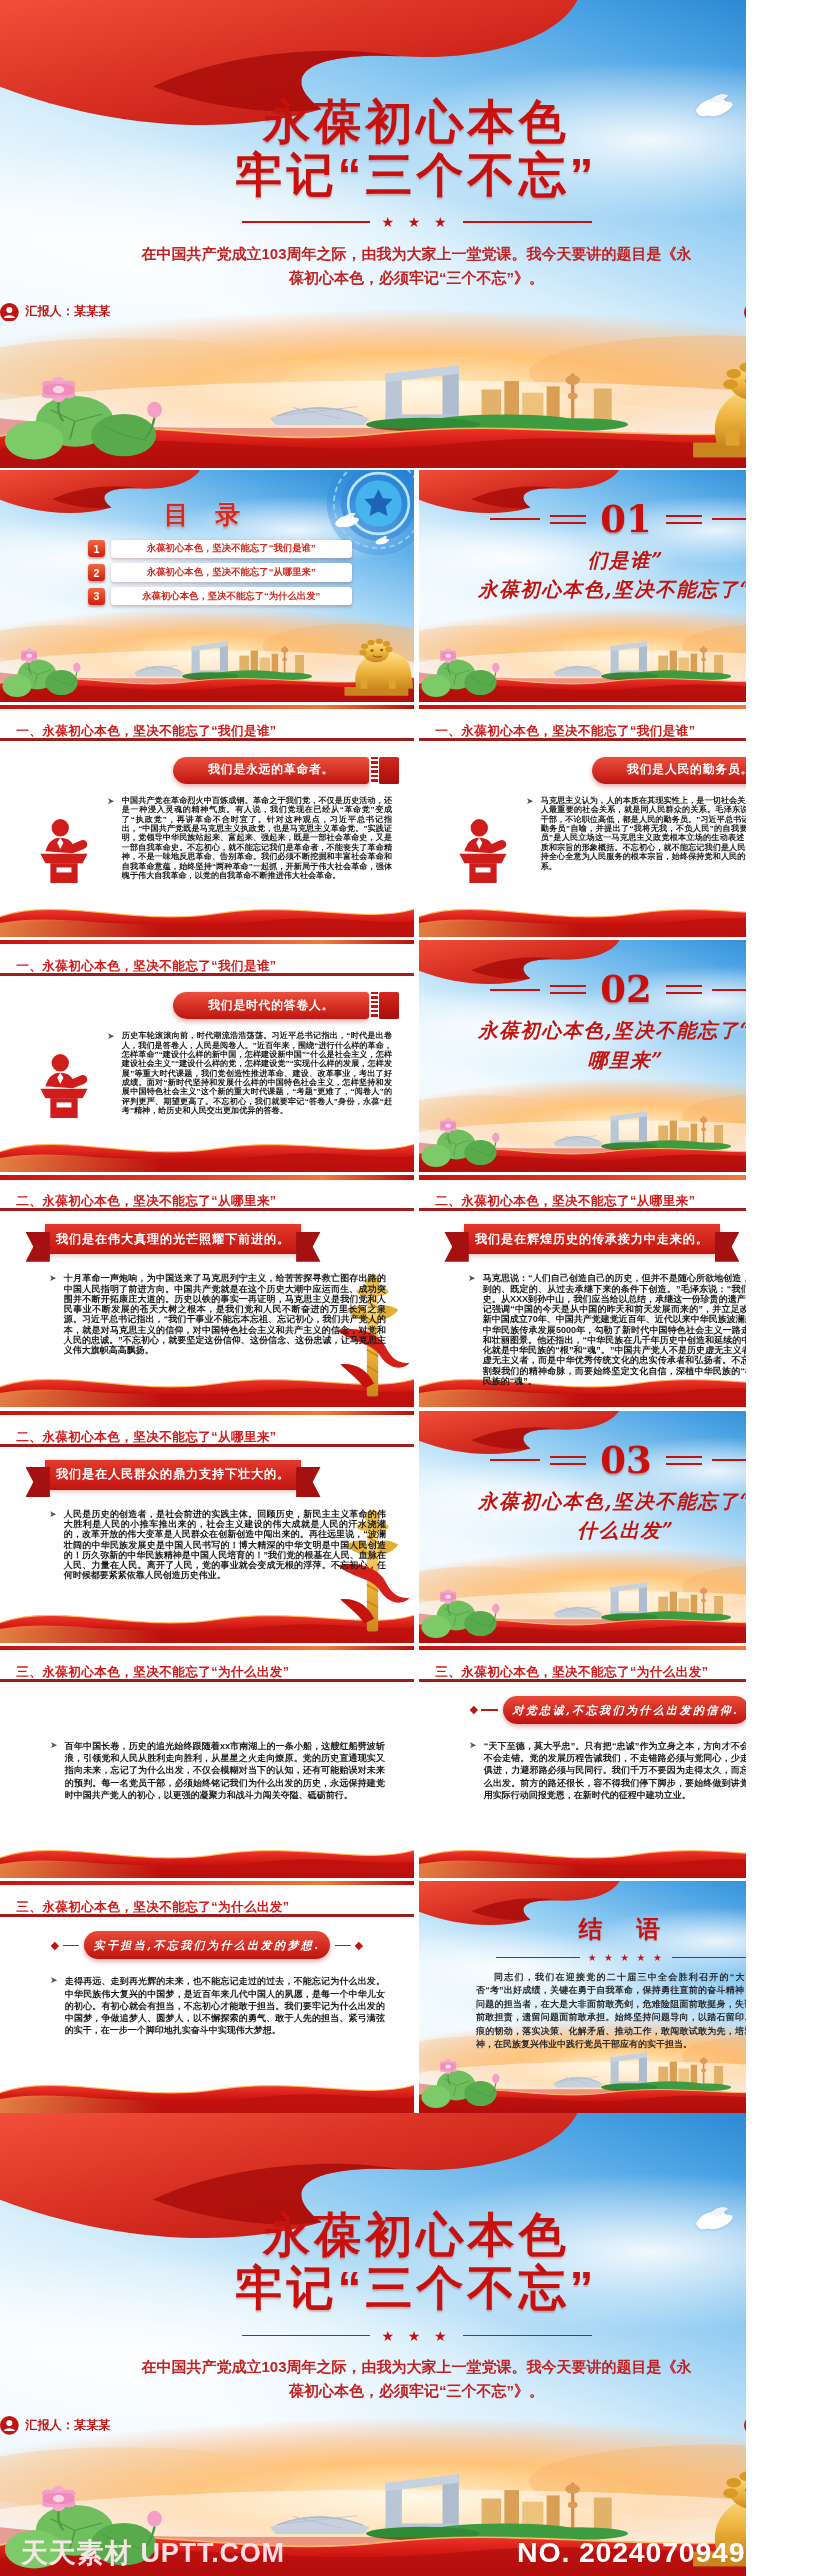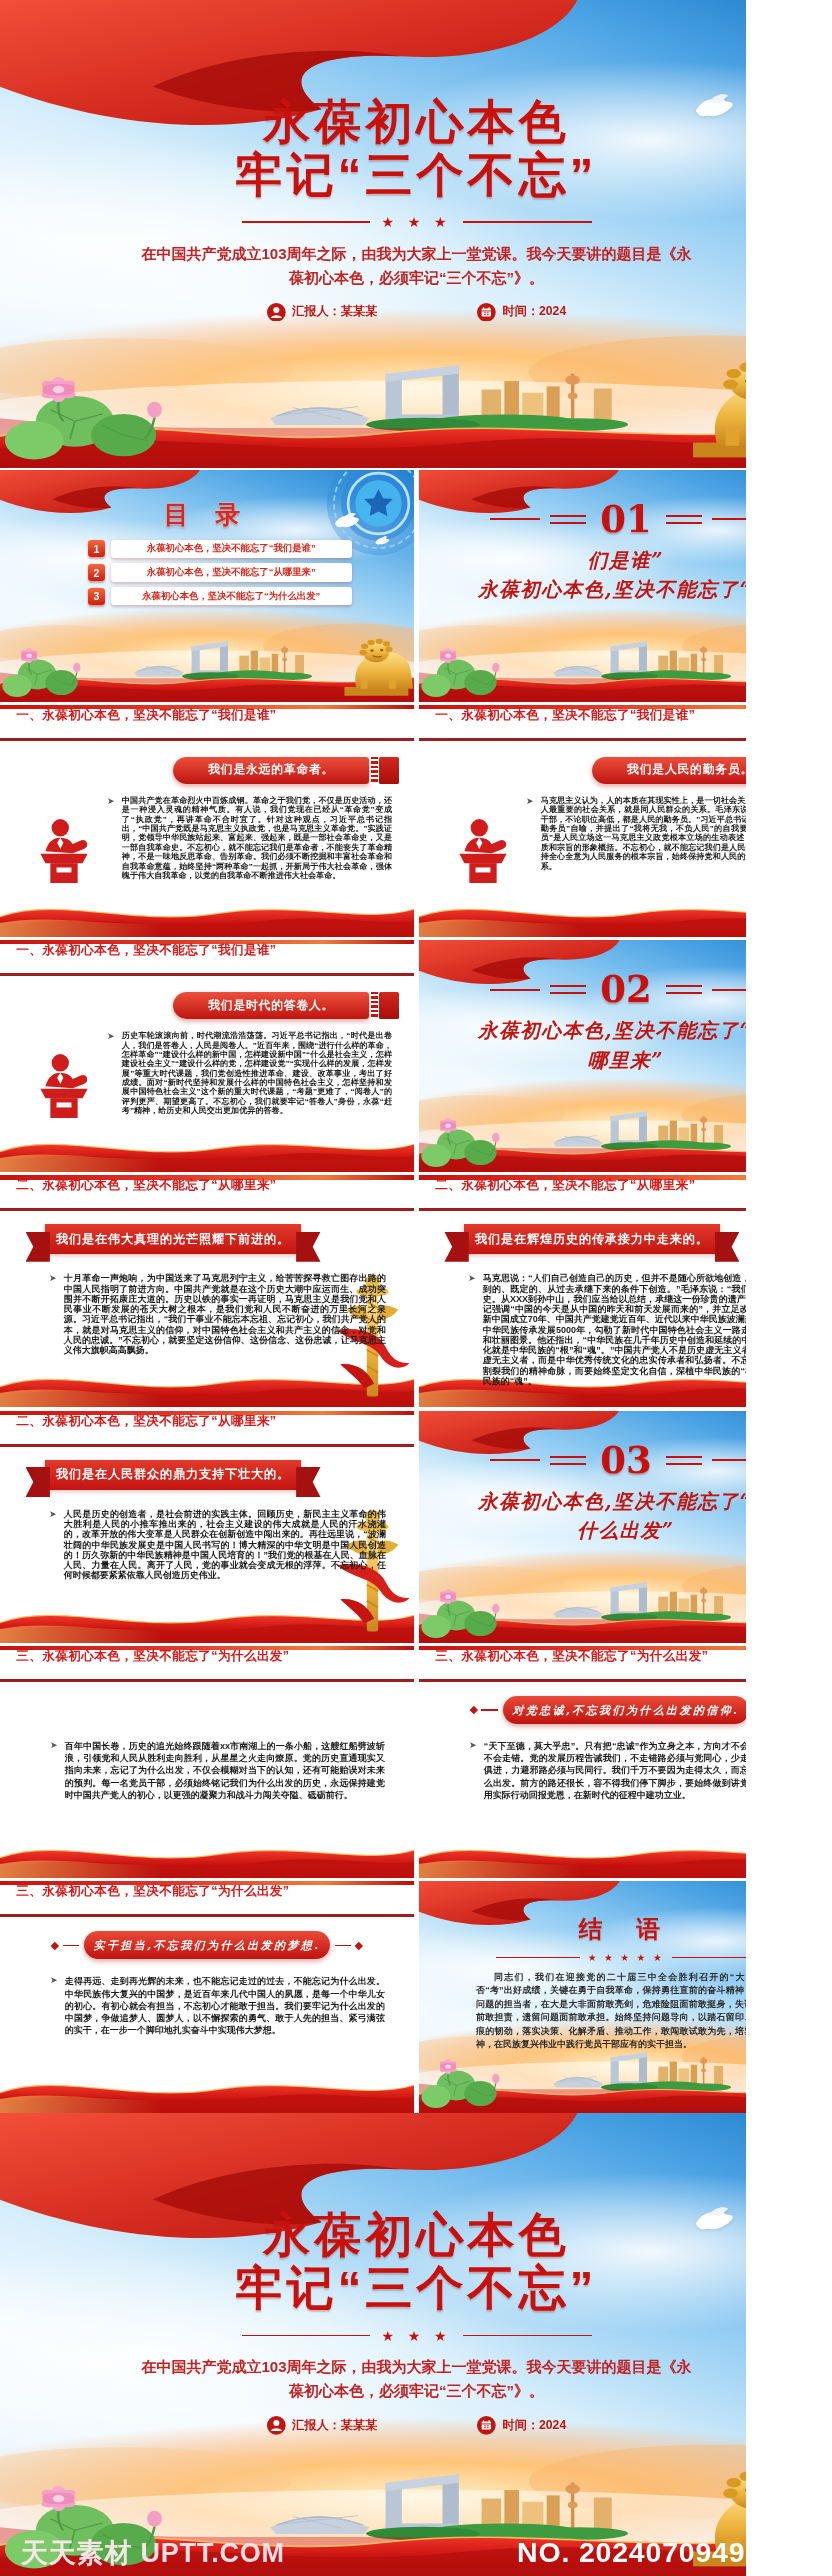--- a/index.html
+++ b/index.html
@@ -19,21 +19,21 @@
   .hero .dove1 { position:absolute; right:96px; top:91px; width:47px; height:33px; filter:drop-shadow(0 1.6px 1.6px rgba(80,120,160,.25)); }
   .hero .dove2 { position:absolute; right:46px; top:137px; width:26px; height:18px; }
   .hero-title { position:relative; text-align:center; padding-top:96px; color:#c8100d;
     font-weight:900; font-size:47px; line-height:1.12; letter-spacing:4.1px;
     text-shadow:0 1.6px 1.6px rgba(140,10,5,.25); z-index:3; }
   .hero-divider { position:relative; width:350px; margin:13px auto 0; display:flex; align-items:center; gap:11.4px; z-index:3; }
   .hero-divider .line { flex:1; height:1.6px; background:#c8100d; }
   .hero-divider .stars { color:#c8100d; font-size:14px; letter-spacing:4.9px; white-space:nowrap; }
   .hero-desc { position:relative; width:553px; margin:11.4px auto 0; text-align:center;
     color:#c32222; font-size:15px; font-weight:600; line-height:1.6; z-index:3; }
-  .hero-badges { position:relative; margin-top:13px; display:flex; justify-content:center; gap:100px; z-index:3; }
+  .hero-badges { position:relative; margin-top:13px; display:flex; justify-content:space-between; gap:100px; z-index:3; }
   .badge { display:flex; align-items:center; gap:6.5px; color:#c01511; font-size:12.2px; font-weight:700; }
   .badge svg { width:18.7px; height:18.7px; }
   .hero .scenery { position:absolute; left:0; bottom:0; width:833px; height:159px; z-index:2; }
 
   
   .footer { position:absolute; left:0; right:0; bottom:6.5px; z-index:9;
     display:flex; justify-content:space-between; align-items:center; padding:0 21px; }
   .footer .site { color:#ffe9f0; font-size:27px; font-weight:600; letter-spacing:0.8px; opacity:.95; }
   .footer .number { color:#ffffff; font-size:28.5px; font-weight:600; letter-spacing:0.8px; }
 
@@ -82,21 +82,21 @@
   .concl-divider { position:relative; z-index:3; width:260px; margin:6.5px auto 0; display:flex; align-items:center; gap:8.1px; }
   .concl-divider .line { flex:1; height:1.2px; background:#c8100d; }
   .concl-divider .stars { color:#c8100d; font-size:9.8px; letter-spacing:2.4px; white-space:nowrap; }
   .concl-body { position:relative; z-index:3; margin:8.1px 52px 0 57px; color:#2d2d2d;
     font-size:9px; font-weight:700; line-height:1.5; text-align:justify; text-indent:2em; }
 
   
   .content { background:#fff; }
   .topstrip { position:absolute; left:0; top:0; right:0; height:4.1px;
     background:linear-gradient(90deg,#c9120e,#e2392a 45%,#ef7b3c 78%,#b90f0c); }
-  .c-header { position:absolute; left:16.3px; top:2px; right:11.4px;
+  .c-header { position:absolute; left:16.3px; top:18px; right:11.4px;
     color:#d41a1a; font-size:12.6px; font-weight:800; letter-spacing:0.4px; }
   .c-line { position:absolute; left:0; right:0; top:33px; height:2.8px; background:#9e1d1d; }
 
   .body { position:absolute; display:flex; gap:7.3px; z-index:3; }
   .bullet { color:#555; font-size:9px; line-height:1.3; flex:0 0 auto; }
   .btext { color:#1c1c1c; font-weight:700; text-align:justify; }
   .v-pill .body { left:107px; right:22px; top:91px; }
   .v-pill .btext { font-size:8.1px; line-height:1.16; }
   .v-ribbon .body { left:49px; right:28px; top:98px; }
   .v-ribbon .btext { font-size:9px; line-height:1.14; }

